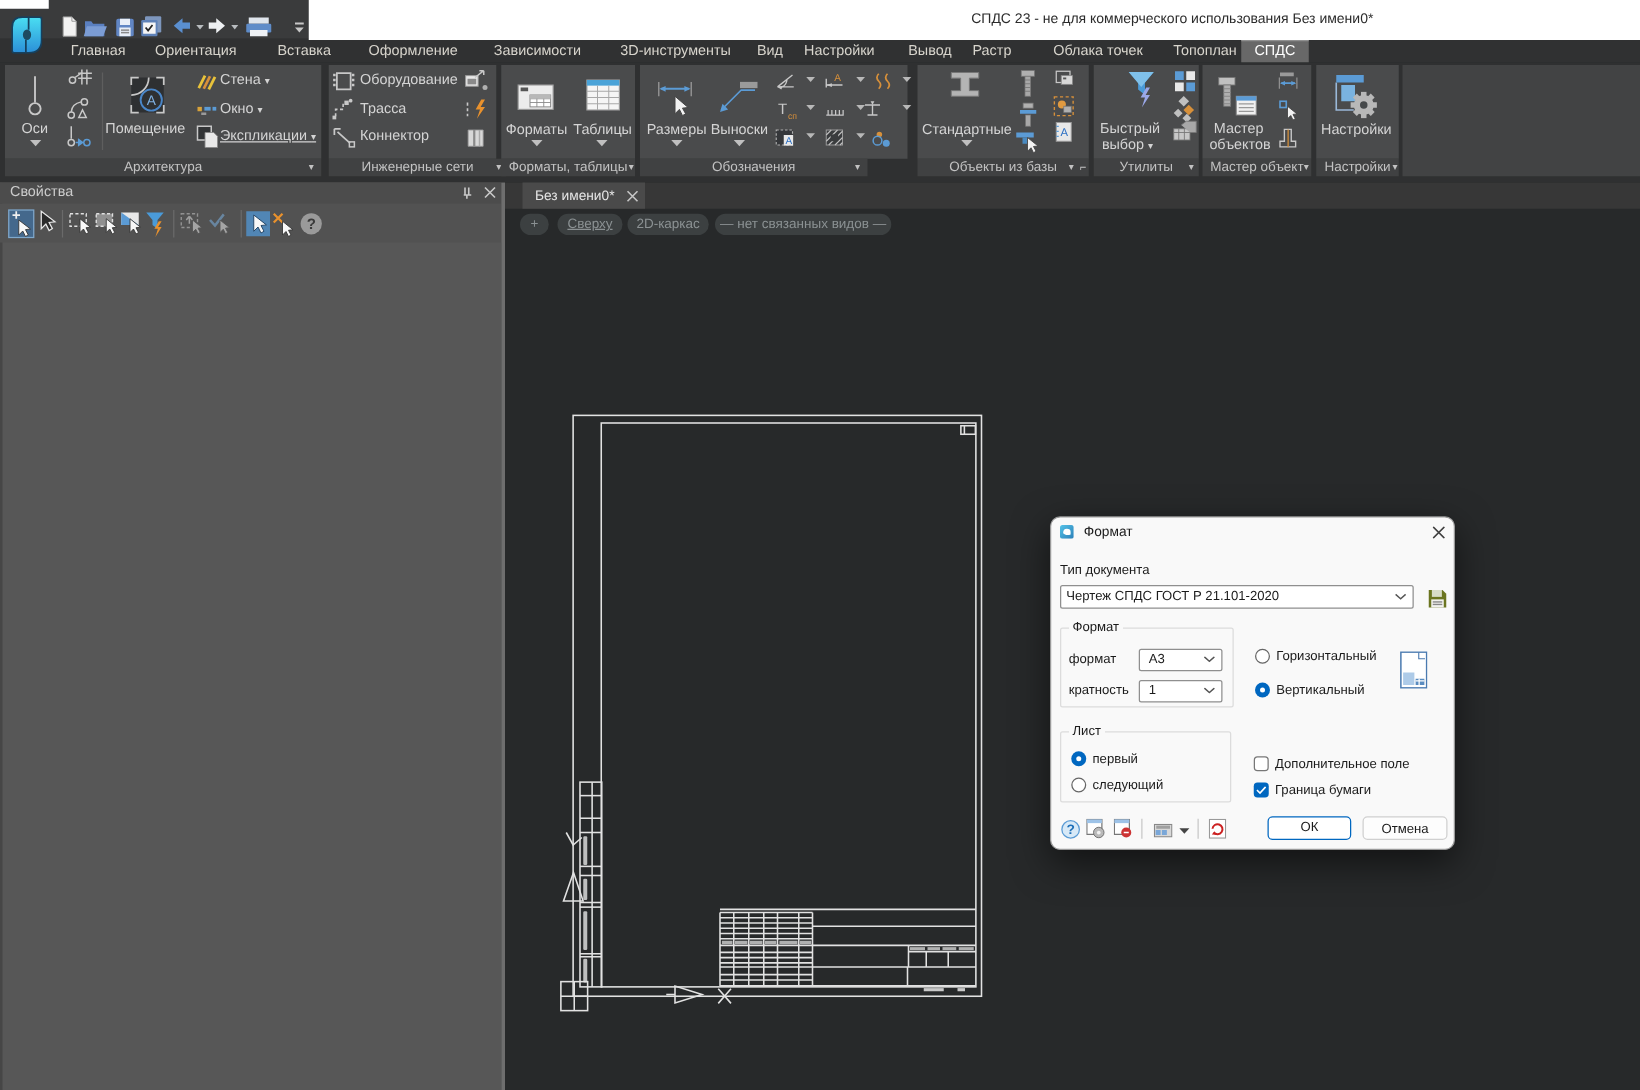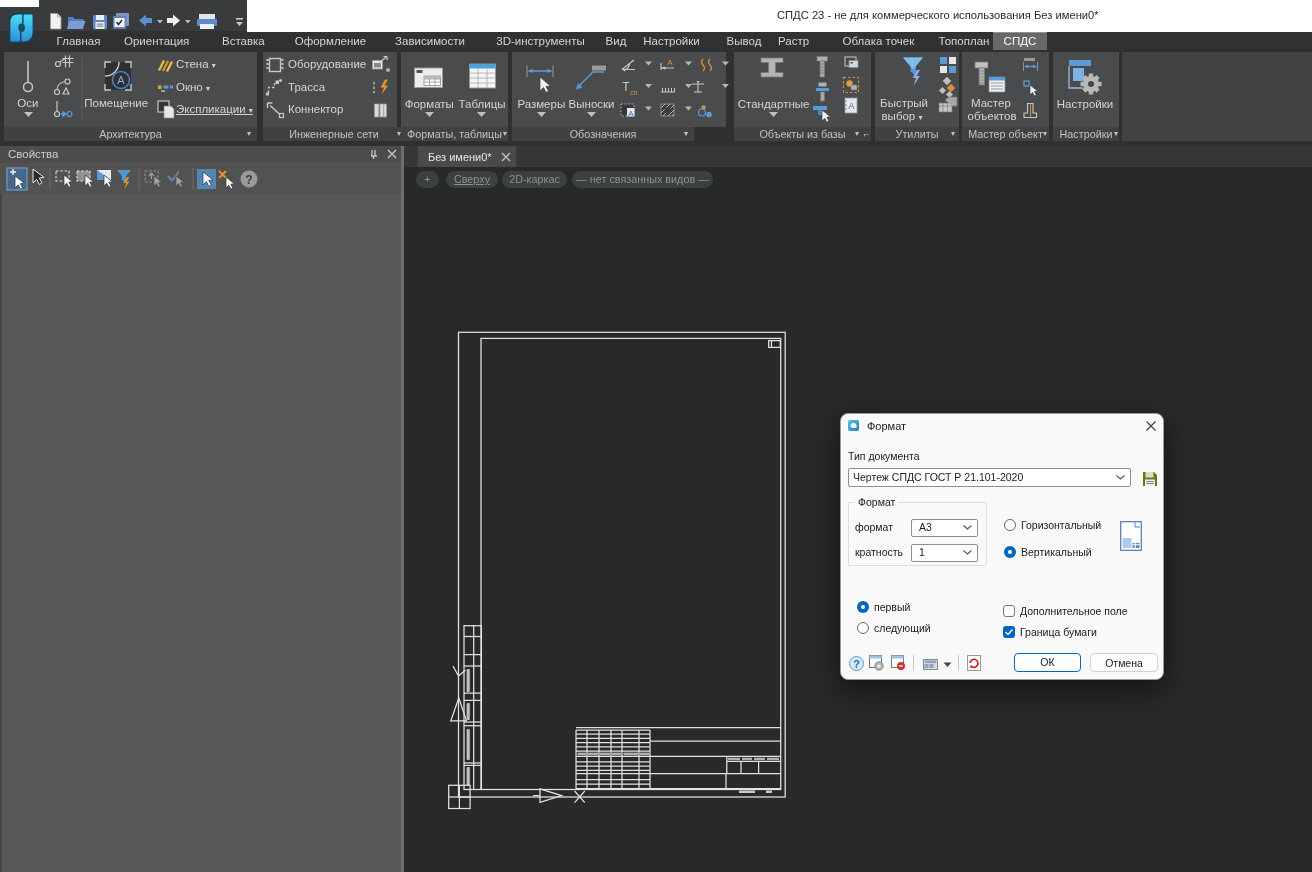--- a/index.html
+++ b/index.html
@@ -569,20 +569,23 @@
 
   <svg class="abs" style="left:1120px;top:521px;" width="22" height="30" viewBox="0 0 22 30">
     <rect x="0.7" y="0.7" width="20.6" height="28.6" fill="#ffffff" stroke="#4a7ab0" stroke-width="1.2"></rect>
     <path d="M15 1 v5 h5" fill="none" stroke="#4a7ab0" stroke-width="0.9"></path>
     <rect x="2.5" y="17" width="9" height="10" fill="#aecbe8"></rect>
     <rect x="12.5" y="22" width="7" height="5" fill="#5a8cc0"></rect>
     <rect x="12.5" y="23.2" width="7" height="1" fill="#fff"></rect>
     <rect x="14.8" y="22" width="1" height="5" fill="#fff"></rect>
   </svg>
 
+  <fieldset class="abs" style="left:848px;top:579px;width:137px;height:63px;border:1px solid #dcdcdc;border-radius:2px;">
+    <legend style="font-size:10.5px;color:#1b1b1b;margin-left:6px;padding:0 3px;">Лист</legend>
+  </fieldset>
   <div class="abs" style="left:857px;top:601px;width:12px;height:12px;border-radius:50%;background:#0067c0;"></div>
   <div class="abs" style="left:861px;top:605px;width:4px;height:4px;border-radius:50%;background:#fff;"></div>
   <div class="dlg-lbl" style="left:874px;top:601px;">первый</div>
   <div class="abs" style="left:857px;top:622px;width:12px;height:12px;border:1px solid #666;border-radius:50%;background:#fff;"></div>
   <div class="dlg-lbl" style="left:874px;top:622px;">следующий</div>
 
   <div class="abs" style="left:1003px;top:605px;width:12px;height:12px;border:1px solid #777;border-radius:3px;background:#fff;"></div>
   <div class="dlg-lbl" style="left:1020px;top:605px;">Дополнительное поле</div>
   <div class="abs" style="left:1003px;top:626px;width:12px;height:12px;border-radius:3px;background:#0067c0;"></div>
   <svg class="abs" style="left:1005px;top:629px;" width="8" height="7" viewBox="0 0 8 7">

